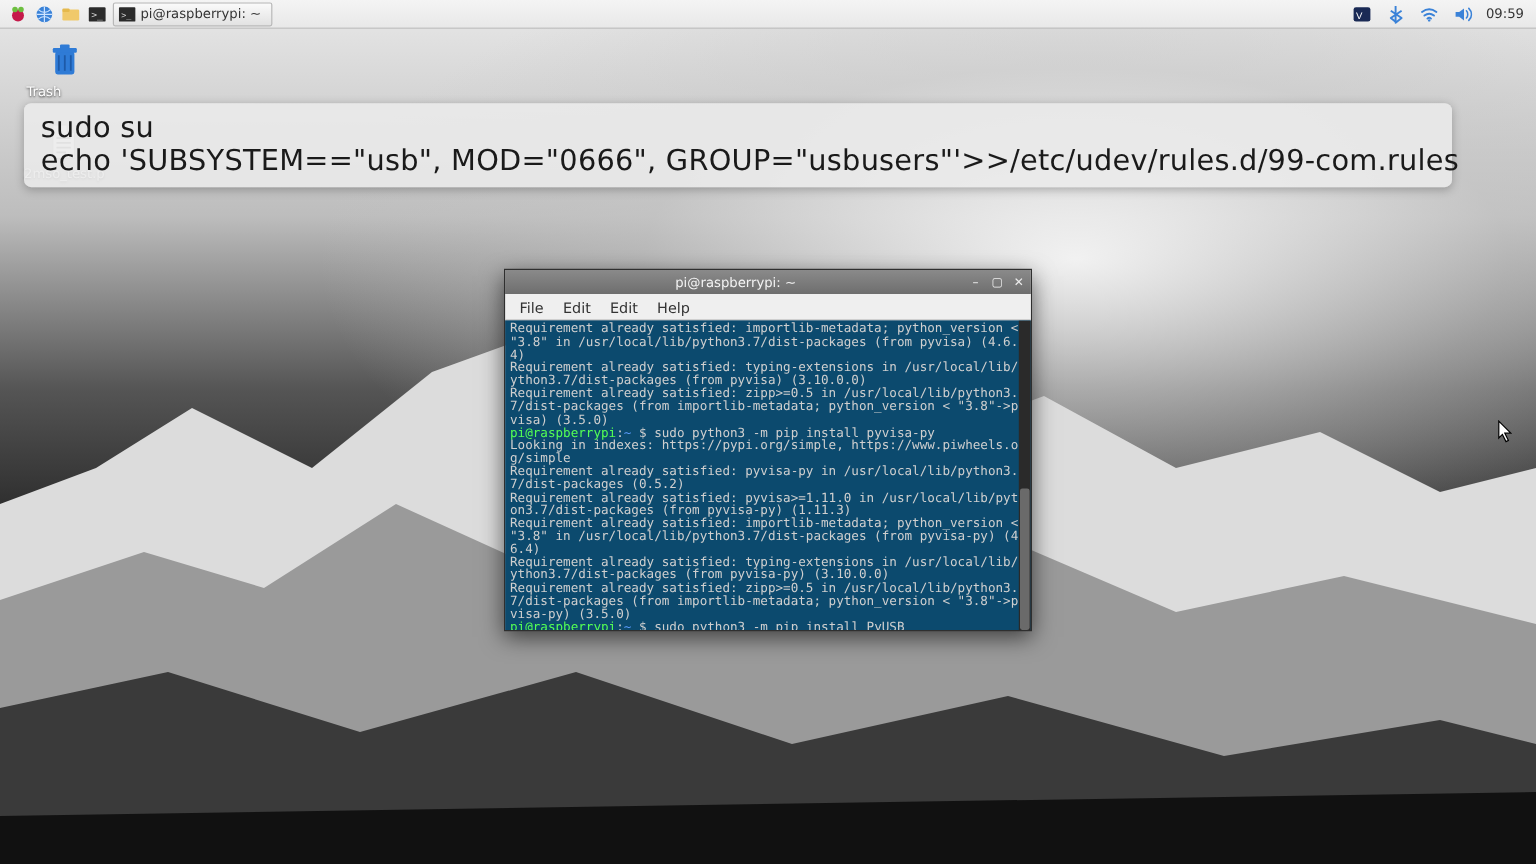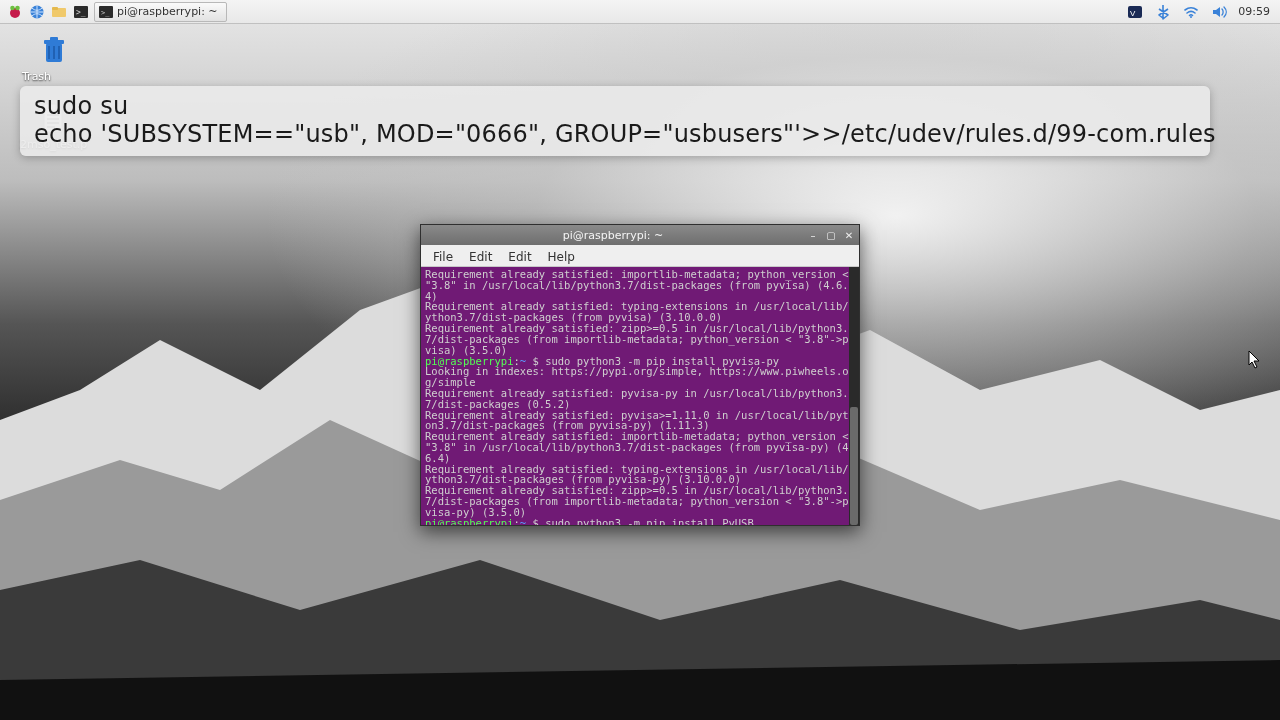--- a/index.html
+++ b/index.html
@@ -48,21 +48,21 @@
     box-shadow:0 6px 18px rgba(0,0,0,.6); border:1px solid #2f2f2f; }
   .tw-title { height:20px; background:linear-gradient(#8a8a8a,#6e6e6e);
     display:flex; align-items:center; font-size:11px; color:#f4f4f4; }
   .tw-title .ttext { flex:1; text-align:center; }
   .tw-title .wbtn { width:16px; height:14px; margin-right:2px; display:flex;
     align-items:center; justify-content:center; color:#eee; font-size:10px;
     border-radius:2px; }
   .tw-menu { height:22px; background:#efefef; border-bottom:1px solid #c8c8c8;
     display:flex; align-items:flex-end; gap:4px; font-size:12px; color:#333; padding:0 6px; }
   .tw-menu span { padding:2px 6px; }
-  .tw-body { background:#701a75; color:#cfcfcf; font-family:"DejaVu Sans Mono",monospace;
+  .tw-body { background:#0c4a6e; color:#cfcfcf; font-family:"DejaVu Sans Mono",monospace;
     font-size:10.5px; line-height:1.03; padding:2px 4px 2px 4px; height:258px;
     overflow:hidden; position:relative; white-space:pre-wrap; word-break:break-all; }
   .tw-body .p { color:#54ff54; }   
   .tw-body .b { color:#5c9dff; }
   .tw-scroll { position:absolute; top:0; right:0; width:10px; height:100%;
     background:#2a2a2a; }
   .tw-scroll .thumb { position:absolute; left:1px; width:8px; background:#6a6a6a;
     border-radius:2px; }
 
   .cursor-arrow { position:absolute; top:350px; left:1248px; }

